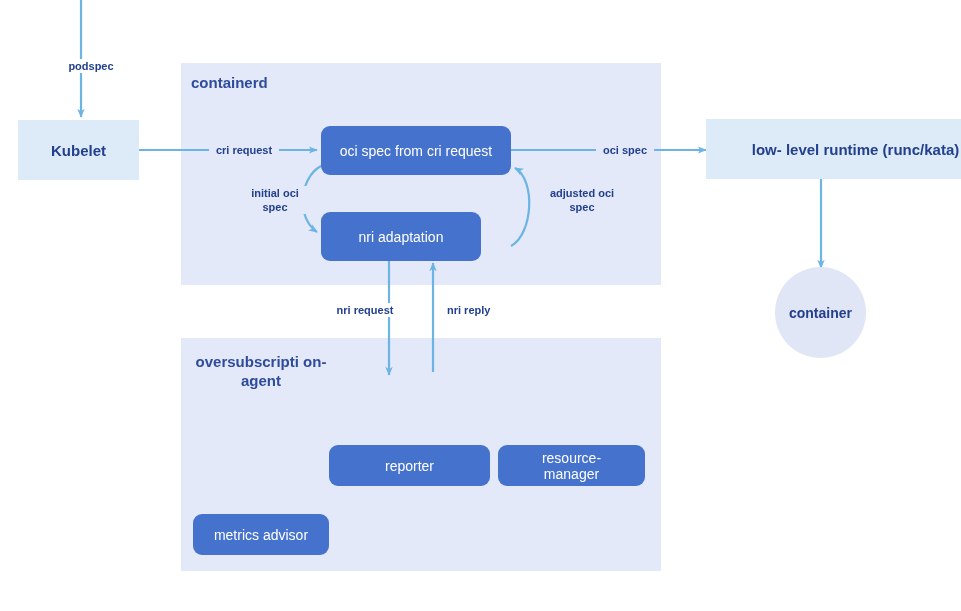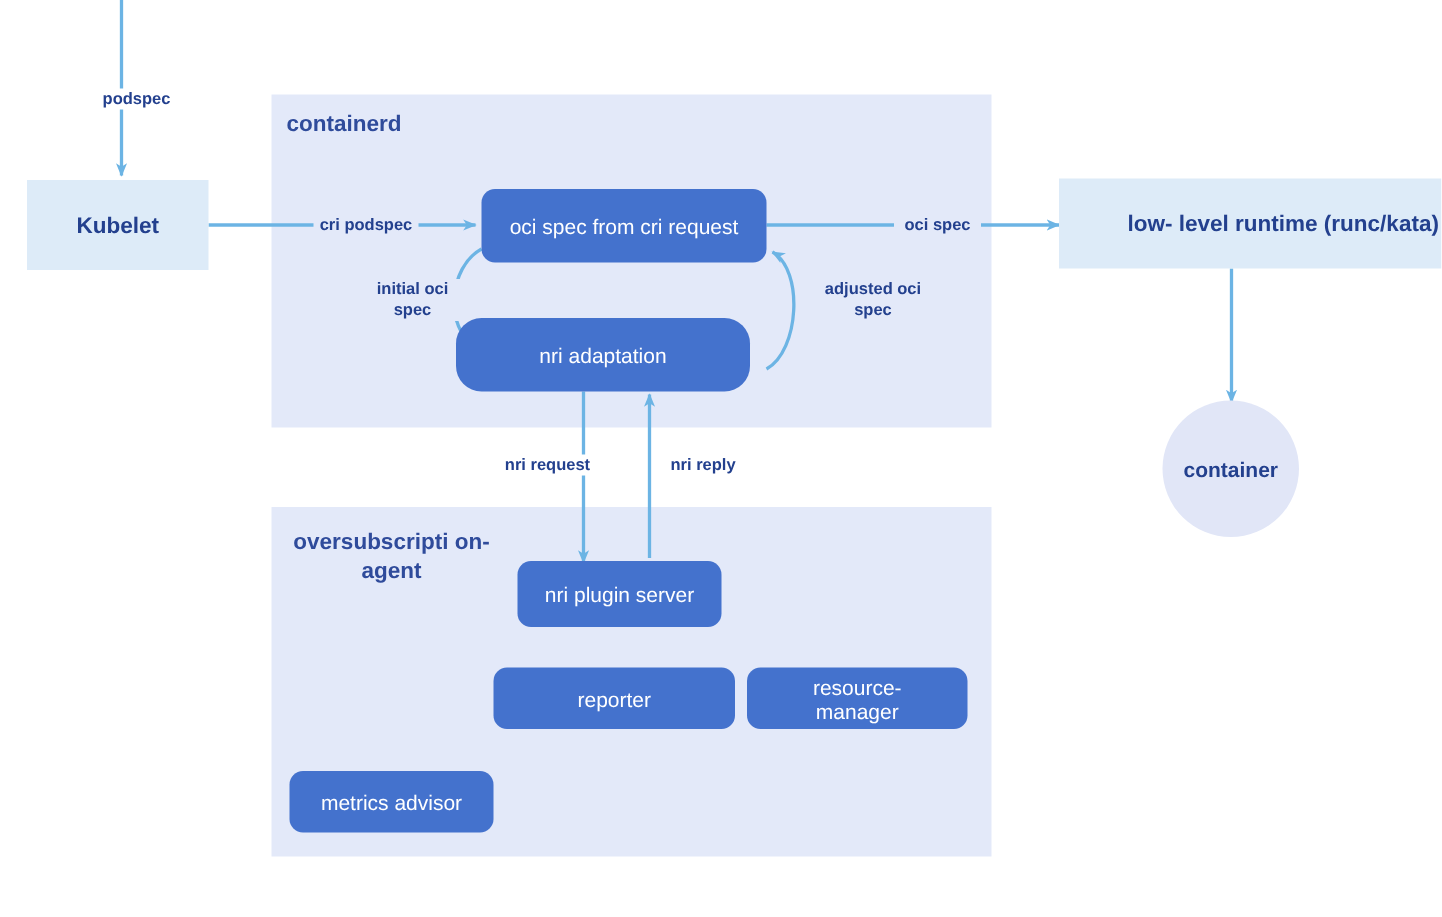--- a/index.html
+++ b/index.html
@@ -143,39 +143,38 @@
 
   <div class="panel-title" style="left:191px; top:73px; width:150px; text-align:left;">containerd</div>
 
   <div class="panel-title" style="left:191px; top:352px; width:140px;">oversubscripti
 on-agent</div>
 
   <div class="lightbox" style="left:18px; top:120px; width:121px; height:60px;">Kubelet</div>
 
   <div class="bluebox" style="left:321px; top:126px; width:190px; height:49px;">oci spec from cri request</div>
 
-  <div class="bluebox" style="left:304px; top:212px; width:196px; height:49px;border-radius:17px;">nri adaptation</div>
+  <div class="bluebox" style="left:321px; top:212px; width:160px; height:49px;">nri adaptation</div>
 
   <div class="lightbox" style="left:706px; top:119px; width:273px; height:60px;padding-left:13px;">low-
 level runtime (runc/kata)</div>
 
   <div class="circlebox" style="left:775px; top:267px; width:91px; height:91px;">container</div>
 
-  <div class="bluebox" style="left:345px; top:374px; width:136px; height:44px;">nri plugin server</div>
 
 
   <div class="bluebox" style="left:329px; top:445px; width:161px; height:41px;">reporter</div>
 
   <div class="bluebox" style="left:498px; top:445px; width:147px; height:41px;">resource-manager</div>
 
   <div class="bluebox" style="left:193px; top:514px; width:136px; height:41px;">metrics advisor</div>
 
   <div class="edge-label on-white" style="left:51px; top:59px; width:60px;">podspec</div>
 
-  <div class="edge-label on-white" style="left:199px; top:143px; width:70px; background:#e3e9f9;">cri podspec</div>
+  <div class="edge-label on-white" style="left:199px; top:143px; width:70px; background:#e3e9f9;">cri request</div>
 
   <div class="edge-label on-panel" style="left:231px; top:186px; width:68px;">initial oci
 spec</div>
 
   <div class="edge-label on-panel" style="left:532px; top:186px; width:80px;">adjusted oci
 spec</div>
 
   <div class="edge-label on-white" style="left:586px; top:143px; width:58px; background:#e3e9f9;">oci spec</div>
 
   <div class="edge-label on-white" style="left:320px; top:303px; width:70px;">nri request</div>

